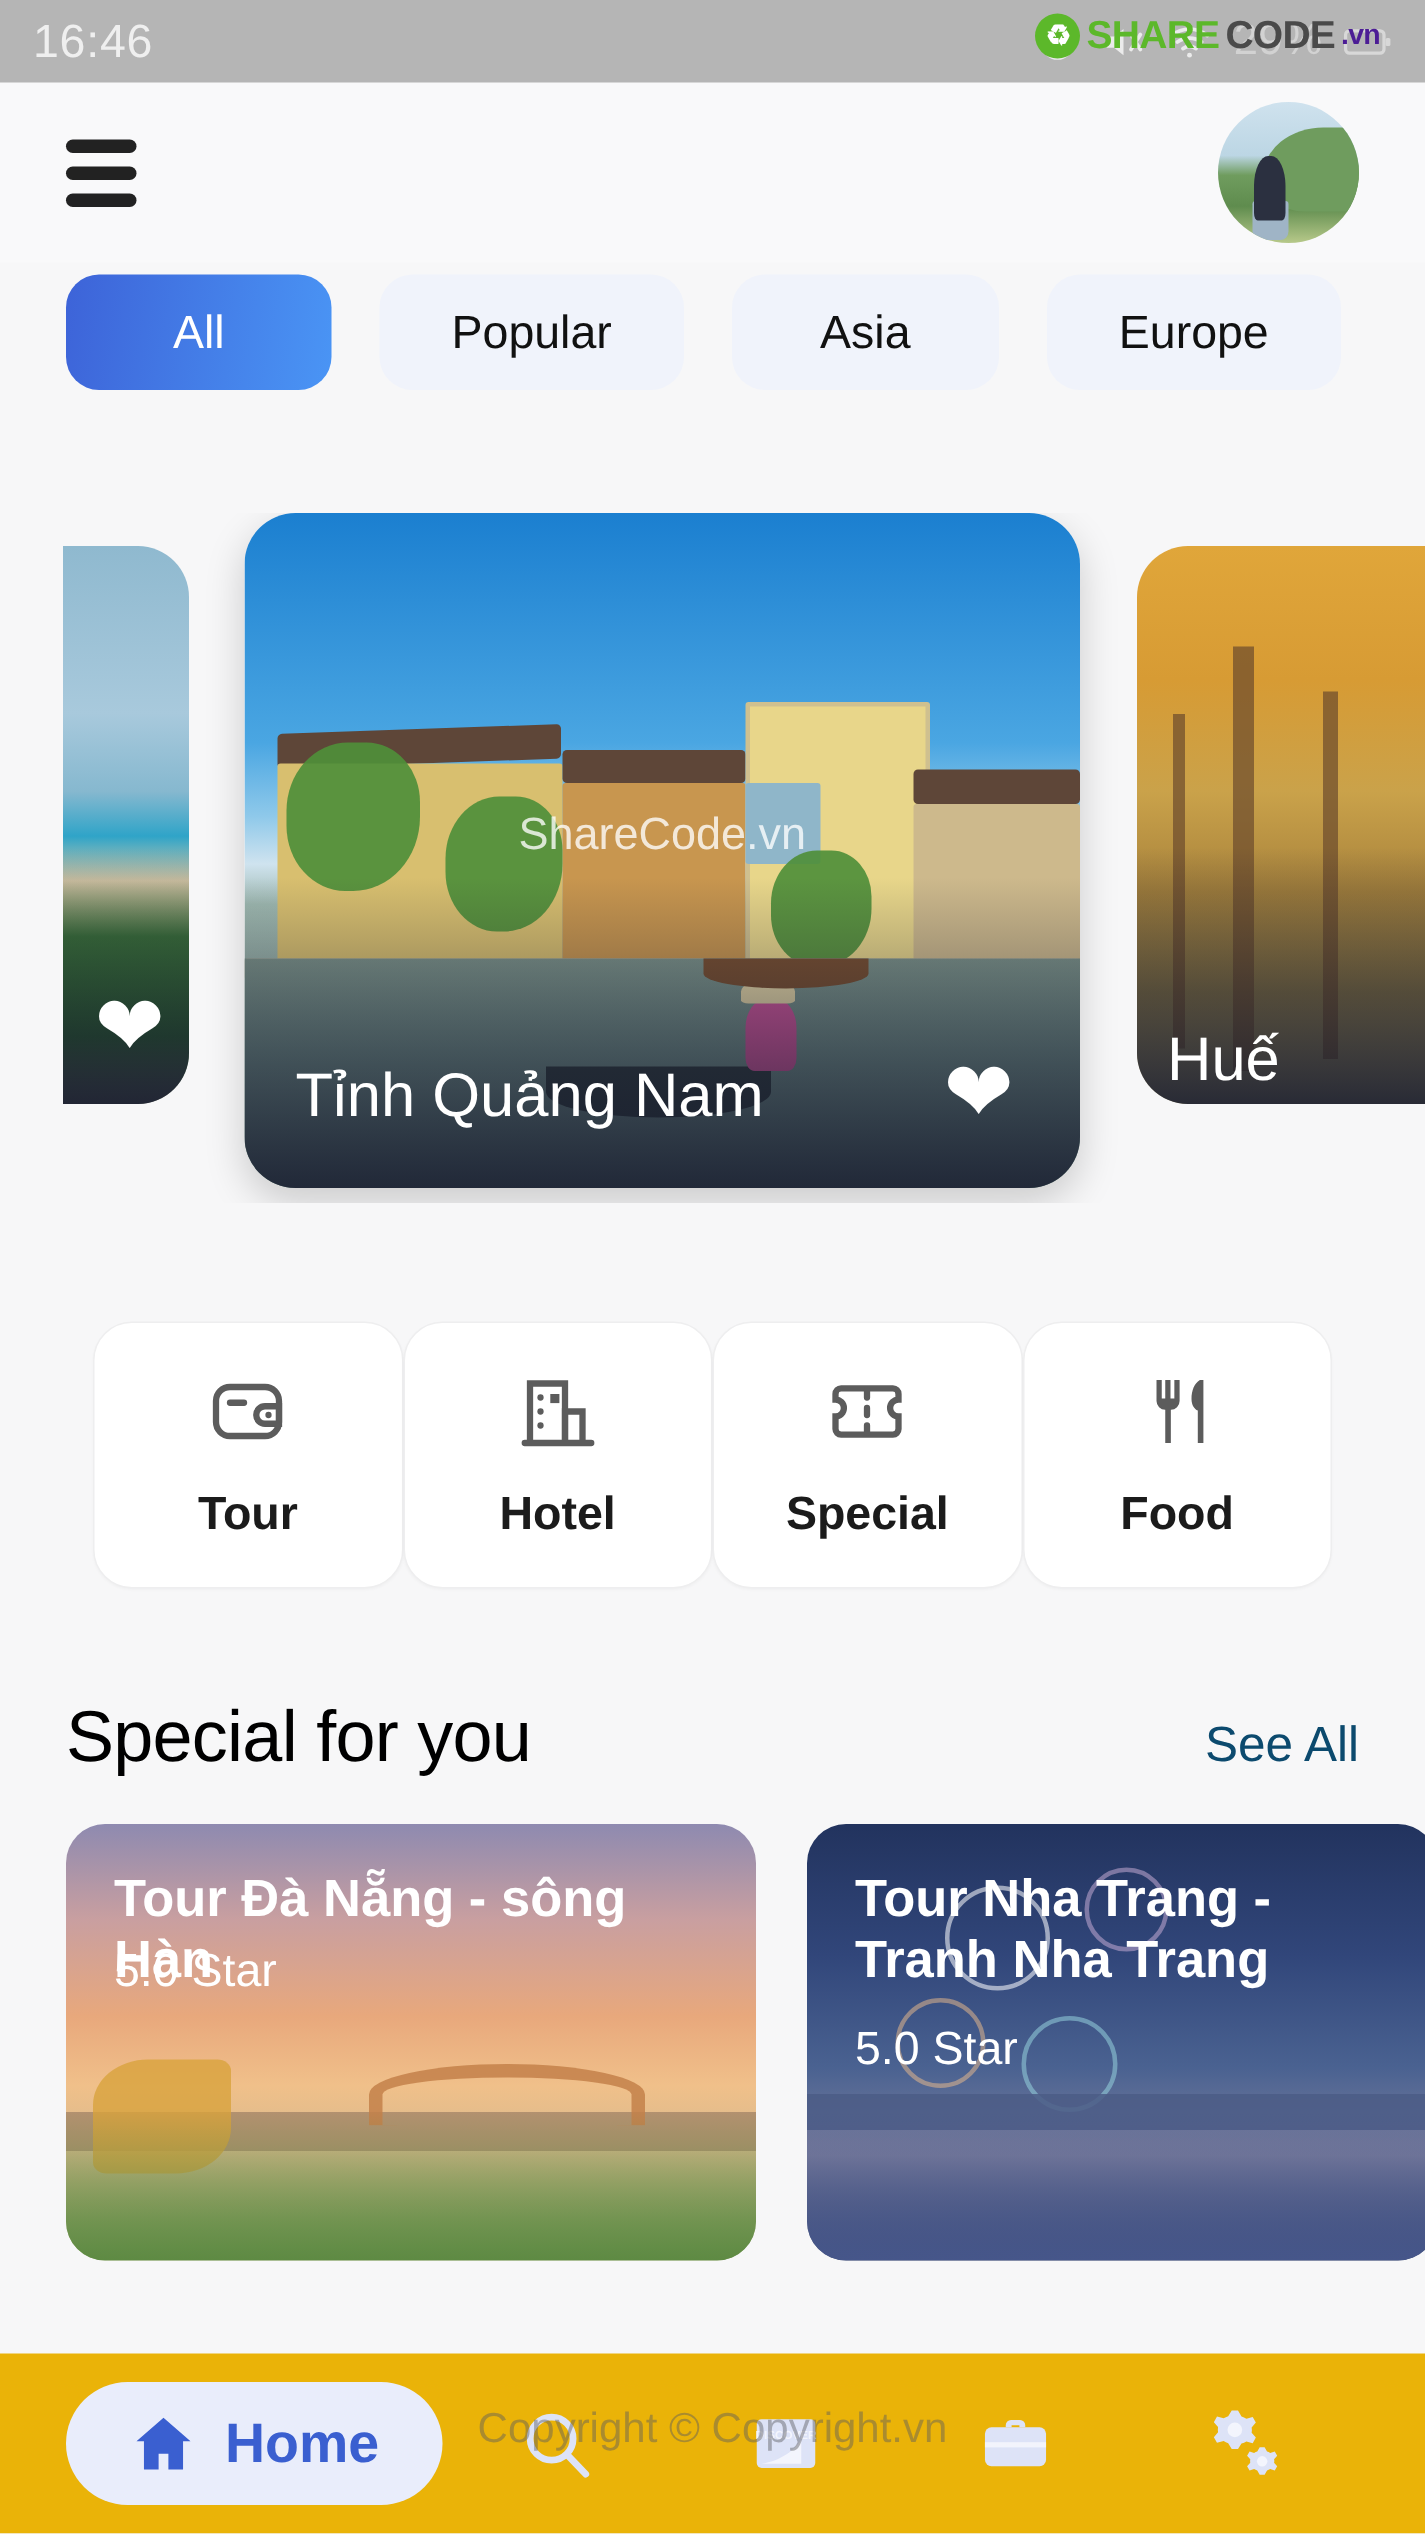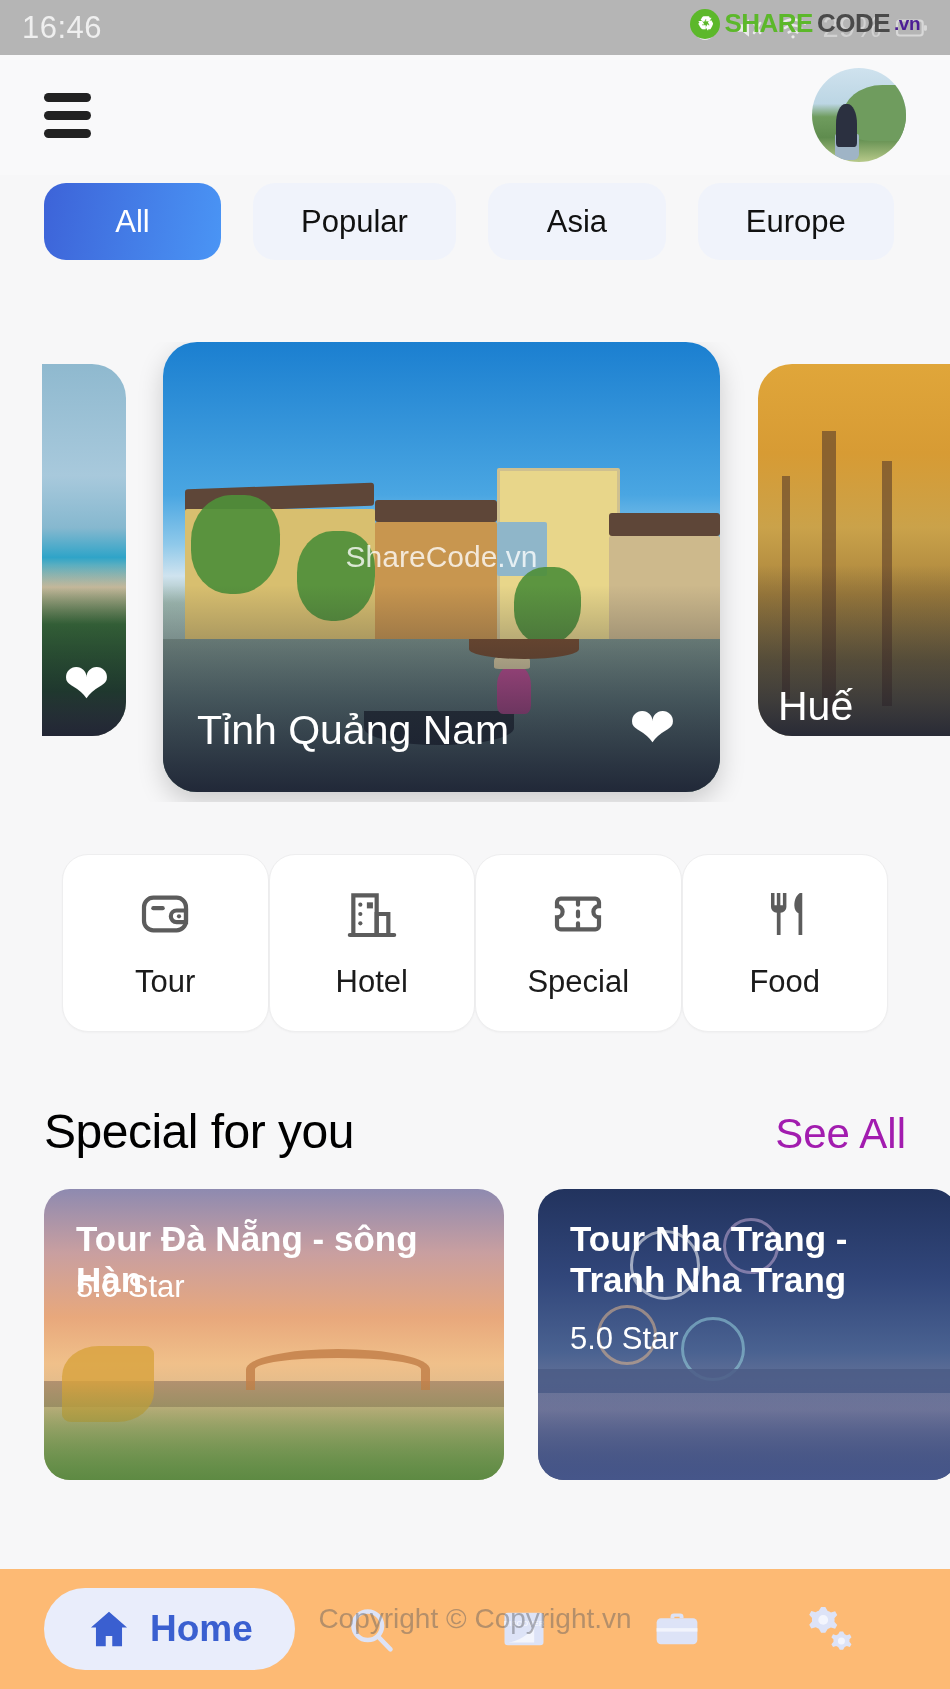--- a/index.html
+++ b/index.html
@@ -85,47 +85,47 @@
   .wm-center{ position:absolute; left:50%; top:44%; transform:translateX(-50%);
     color:rgba(255,255,255,.78); font-size:30px; white-space:nowrap;}
   .slide-center .heart{ right:44px; bottom:36px;}
 
   .slide-right{ left:758px; top:22px; width:200px; height:372px; border-radius:34px 0 0 34px;
     background:linear-gradient(#e0a63a 0%,#d79b34 24%,#caa24a 44%,#a8833c 62%,#8e7a45 80%,#9a9068 100%);}
   .trunk{ position:absolute; background:#6b4a2c; opacity:.7;}
   .slide-right .slide-title{ left:20px; bottom:6px;}
 
   
-  .quick{ display:flex; padding:52px 62px 0;}
+  .quick{ display:flex; padding:79px 62px 0;font-weight:bold;}
   .qcard{
     flex:1; height:178px; background:#fff; border:1px solid #eeeeef; border-radius:26px;
     display:flex; flex-direction:column; align-items:center; justify-content:center; gap:22px;
     box-shadow:0 1px 2px rgba(0,0,0,.03);
   }
   .qlabel{ font-size:31px; color:#1b1b1b;}
 
   
   .sec-head{ display:flex; align-items:baseline; padding:72px 44px 0;justify-content:flex-end;}
   .sec-title{ font-size:48px; color:#000; letter-spacing:-.5px;}
-  .see-all{ margin-left:auto; font-size:42px; color:#a21caf;}
+  .see-all{ margin-left:auto; font-size:33px; color:#0c4a6e;}
   .scard{ position:absolute; border-radius:26px; overflow:hidden; height:291px;}
   .sp-wrap{ position:relative; height:262px; margin-top:30px;}
   .scard1{ left:44px; top:0; width:460px;
     background:linear-gradient(#8e8ab0 0%,#c99fa0 22%,#e8a87c 44%,#f0c08a 60%,#d9b98c 74%,#8fa86a 100%);}
   .scard2{ left:538px; top:0; width:420px;
     background:linear-gradient(#22335e 0%,#31467a 30%,#4a6291 56%,#7d7f9e 76%,#3c4a70 100%);}
   .sc-title{ position:absolute; left:32px; top:30px; right:18px; color:#fff; font-size:35px; font-weight:bold; line-height:1.16;}
   .sc-star{ position:absolute; left:32px; color:#fff; font-size:31px;}
   .bridge{ position:absolute; background:#b9793f; opacity:.85;}
   .firework{ position:absolute; border-radius:50%; border:3px solid rgba(255,255,255,.55);}
   .grass{ position:absolute; bottom:0; left:0; right:0; height:34%;}
 
   
   .bottomnav{
-    position:absolute; left:0; right:0; bottom:0; height:120px; background:#fdba74;
+    position:absolute; left:0; right:0; bottom:0; height:120px; background:#eab308;
     display:flex; align-items:center; padding:0 44px;
   }
   .nav-home{
     display:flex; align-items:center; gap:18px; background:#e9edfb; border-radius:42px;
     padding:18px 42px;
   }
   .nav-home-label{ font-size:37px; color:#3a5fd0; font-weight:bold;}
   .nav-item{ flex:1; display:flex; align-items:center; justify-content:center;}
   .wm-bottom{
     position:absolute; left:50%; top:34px; transform:translateX(-50%);

